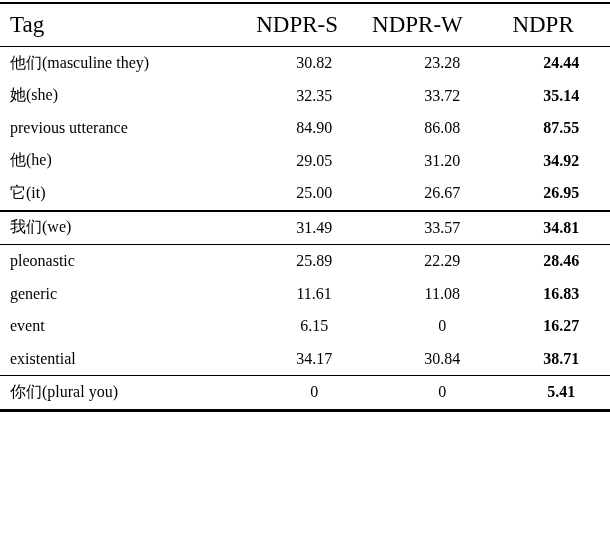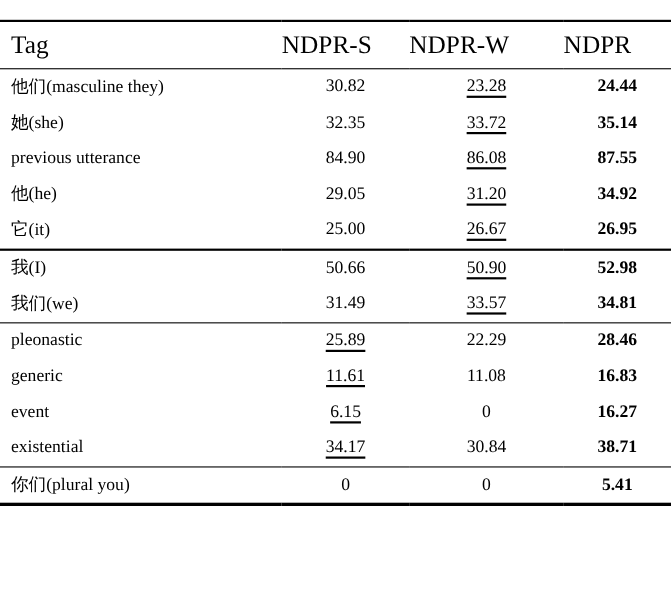--- a/index.html
+++ b/index.html
@@ -3,21 +3,21 @@
 <meta charset="utf-8">
 <style>
   html, body { margin: 0; padding: 0; background: #ffffff; }
   .page {
     width: 610px;
     height: 552px;
     background: #ffffff;
     color: #000000;
     font-family: "Liberation Serif", "DejaVu Serif", serif;
     box-sizing: border-box;
-    padding-top: 18px;
+    padding-top: 2px;
     overflow: hidden;
   }
   table.results {
     width: 610px;
     border-collapse: collapse;
     border-top: 2px solid #000;
     border-bottom: 3px solid #000;
     table-layout: fixed;
   }
   col.c-tag { width: 42%; }
@@ -41,21 +41,20 @@
     height: 32.5px;
     text-align: center;
     vertical-align: middle;
     padding: 0;
     white-space: nowrap;
     margin-left: 30px;
   }
   td.tag { text-align: left; padding-left: 10px; overflow: hidden; }
   td[data-cellstyle*="bold"] { font-weight: bold; }
   td[data-cellstyle*="underline"] {
-    text-decoration: underline;
     text-underline-offset: 4px;
     text-decoration-thickness: 1.5px;
   }
 </style>
 </head>
 <body>
 
 <div class="page">
   <table class="results">
     <colgroup>
@@ -101,26 +100,20 @@
       <tr>
         <td class="tag">它(it)</td>
         <td data-cellstyle="">25.00</td>
         <td data-cellstyle="underline">26.67</td>
         <td data-cellstyle="bold">26.95</td>
       </tr>
     </tbody>
 
     <tbody class="sep-thick">
       <tr>
-        <td class="tag">我(I)</td>
-        <td data-cellstyle="">50.66</td>
-        <td data-cellstyle="underline">50.90</td>
-        <td data-cellstyle="bold">52.98</td>
-      </tr>
-      <tr>
         <td class="tag">我们(we)</td>
         <td data-cellstyle="">31.49</td>
         <td data-cellstyle="underline">33.57</td>
         <td data-cellstyle="bold">34.81</td>
       </tr>
     </tbody>
 
     <tbody class="sep-thin">
       <tr>
         <td class="tag">pleonastic</td>

